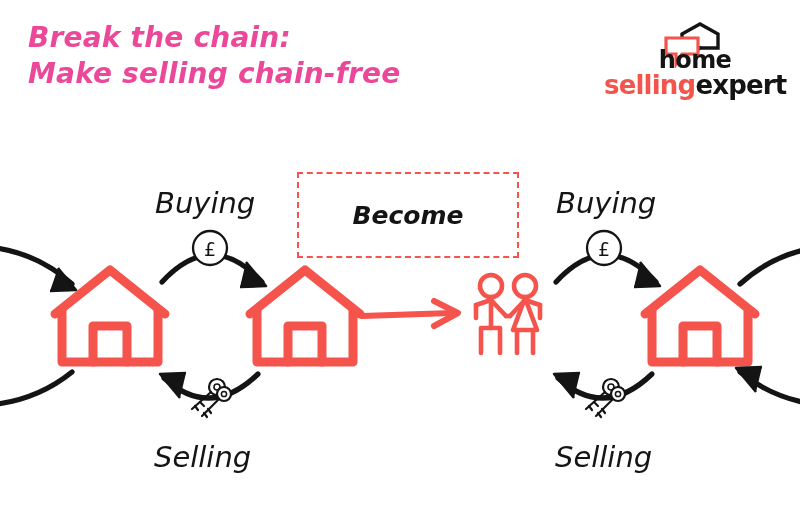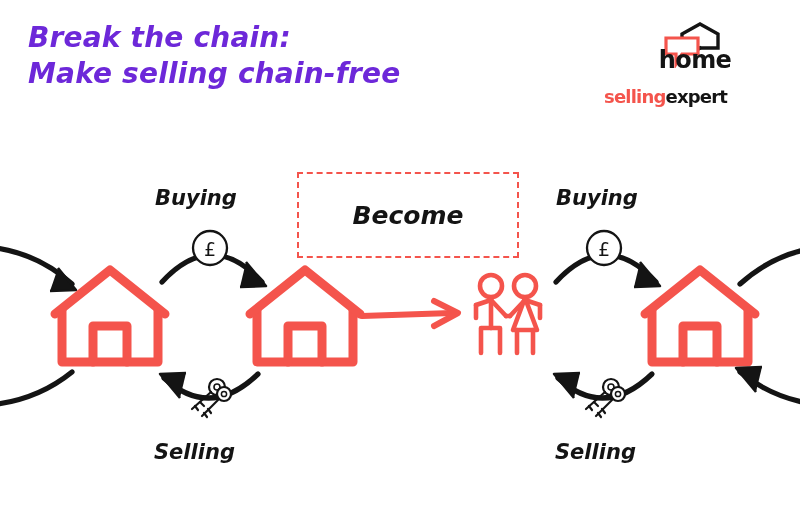--- a/index.html
+++ b/index.html
@@ -22,21 +22,21 @@
     left: 28px;
     top: 20px;
     width: 470px;
   }
   .title-line {
     font-family: "DejaVu Sans", sans-serif;
     font-style: italic;
     font-weight: 700;
     font-size: 28px;
     line-height: 36px;
-    color: #6d28d9;
+    color: #ec4899;
     letter-spacing: 0.2px;
     white-space: nowrap;
   }
 
   
   #logo {
     position: absolute;
     right: 14px;
     top: 22px;
     width: 182px;
@@ -59,44 +59,44 @@
     color: #141414;
     white-space: nowrap;
   }
   #logo-row-1 {
     top: 24px;
     font-size: 24px;
     letter-spacing: -0.6px;
     text-align: center;
   }
   #logo-row-2 {
-    top: 64px;
-    font-size: 18px;
+    top: 48px;
+    font-size: 26px;
     letter-spacing: -0.8px;
   }
   .logo-red { color: #F4544C; }
   .logo-black { color: #141414; }
 
   
   #diagram {
     position: absolute;
     left: 0;
     top: 0;
     width: 800px;
     height: 505px;
     pointer-events: none;
   }
 
   
   .hand-label {
     position: absolute;
     font-family: "DejaVu Sans", sans-serif;
     font-style: italic;
-    font-weight: 700;
-    font-size: 21px;
+    font-weight: 400;
+    font-size: 29px;
     color: #141414;
     white-space: nowrap;
   }
   .buying-label { }
   .selling-label { }
 
   #buying-left  { left: 155px; top: 186px; }
   #buying-right { left: 556px; top: 186px; }
   #selling-left { left: 154px; top: 440px; }
   #selling-right{ left: 555px; top: 440px; }

